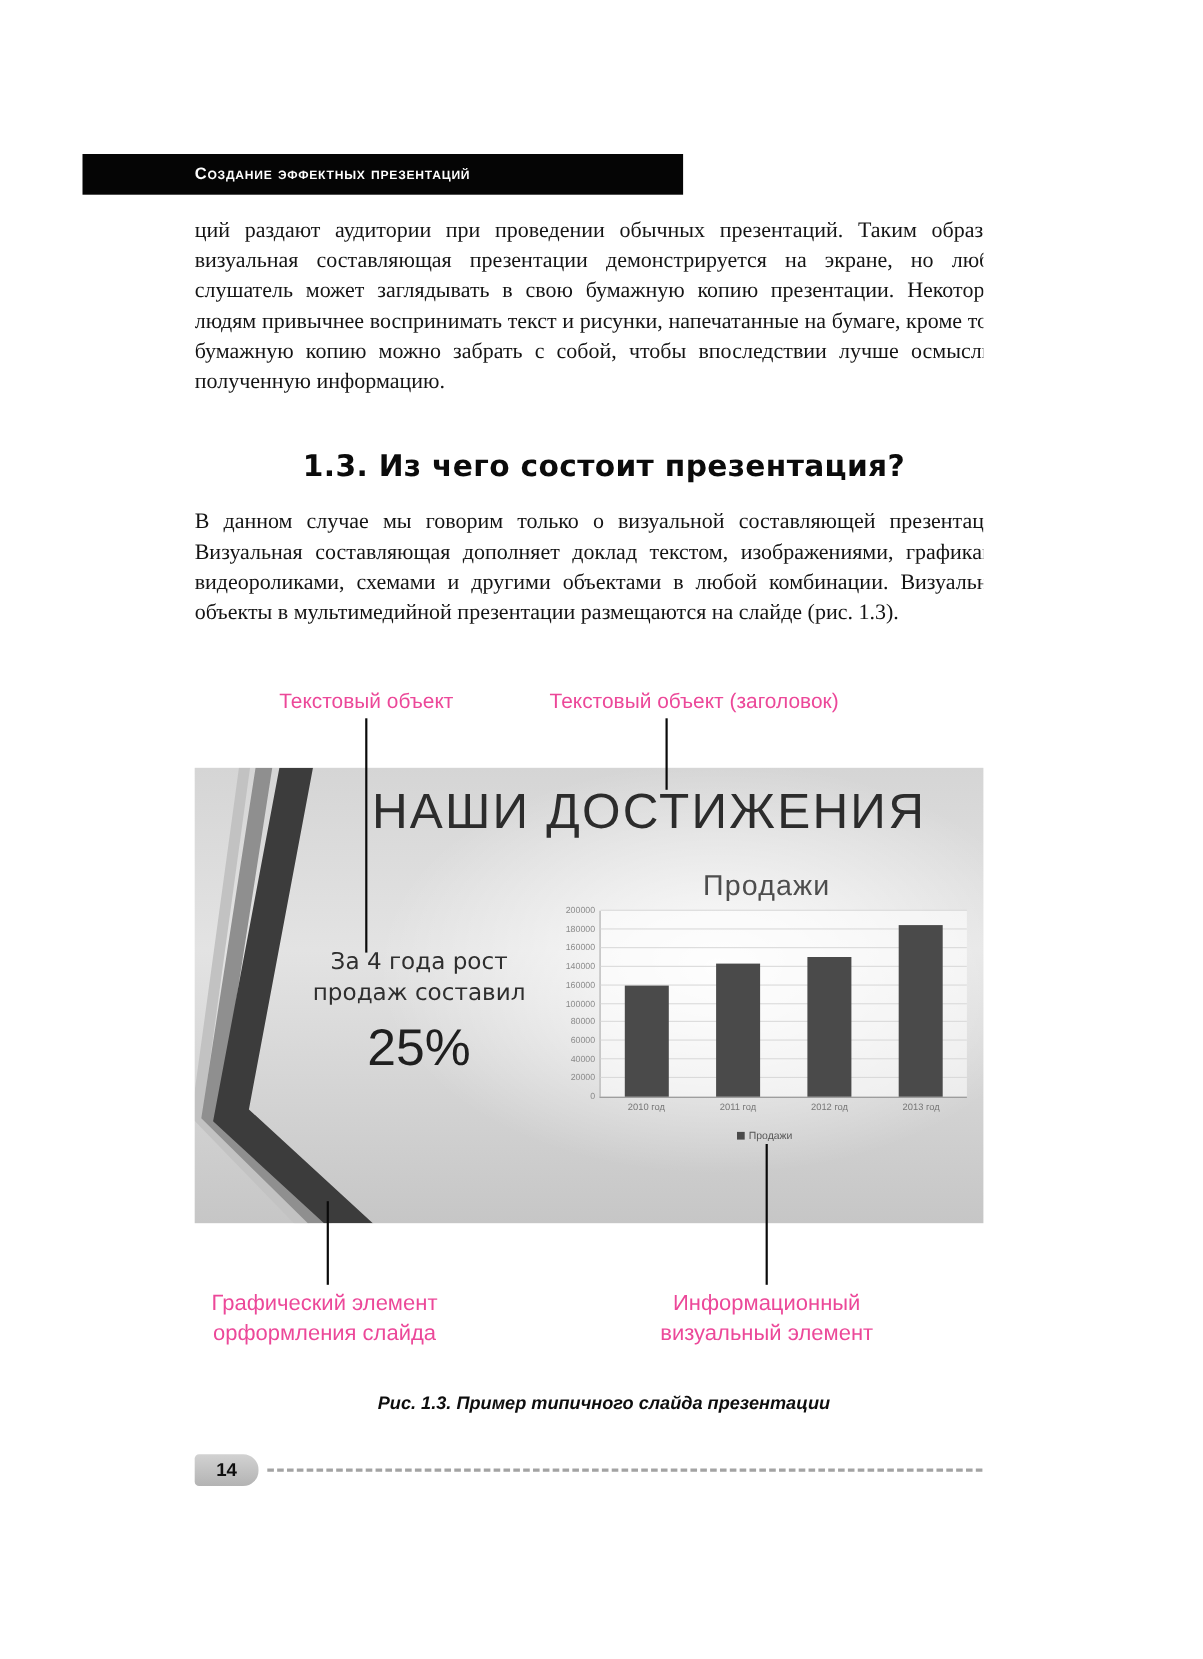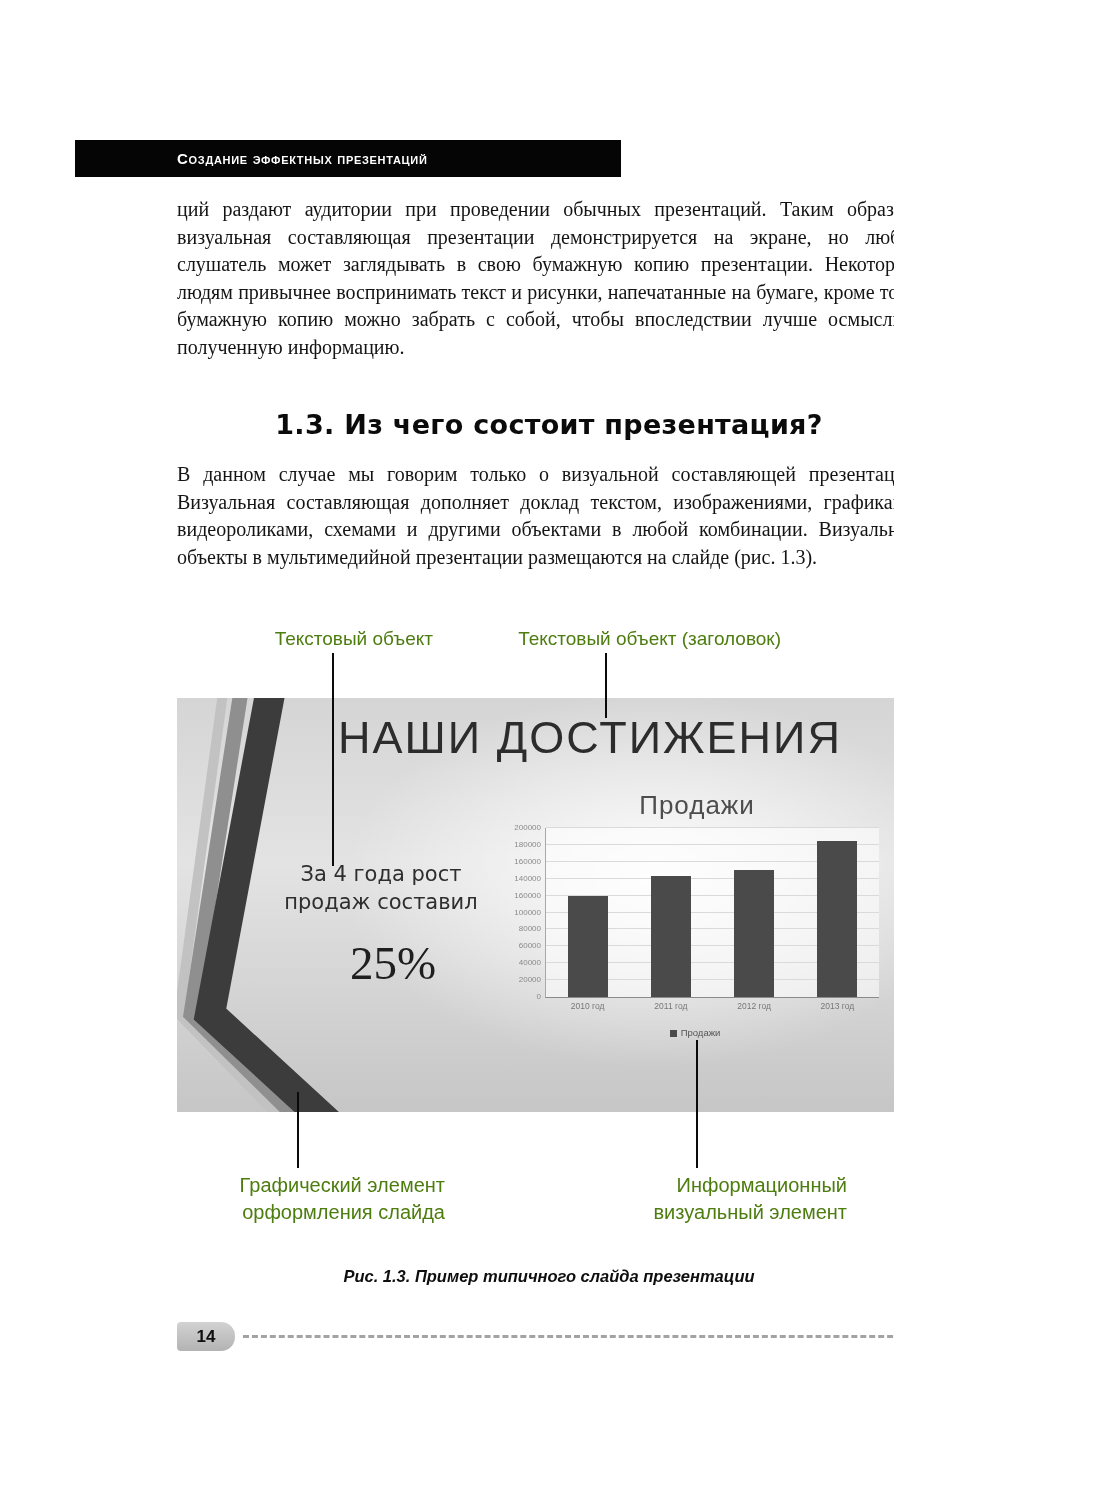--- a/index.html
+++ b/index.html
@@ -18,21 +18,21 @@
           text-align:justify; color:#141414; }
   .para-1 { top:196px; }
   .para-2 { top:461px; }
   .section-heading { position:absolute; left:177px; top:409px; width:744px; text-align:center;
                      font-family:"DejaVu Sans",sans-serif; font-weight:700; font-size:27px;
                      color:#0b0b0b; letter-spacing:0.3px; }
 
   
   .figure { position:absolute; left:0; top:620px; width:1094px; height:640px;
             font-family:"Liberation Sans",sans-serif; }
-  .callout-label { position:absolute; text-align:right; font-size:19px; color:#4d7c0f; }
+  .callout-label { position:absolute; text-align:center; font-size:19px; color:#ec4899; }
   .callout-label-bottom { font-size:20px; line-height:27px; }
   .lbl-text-object { left:233px; top:8px; width:200px; }
   .lbl-text-object-title { left:481px; top:8px; width:300px; }
   .lbl-graphic { left:145px; top:552px; width:300px; }
   .lbl-info { left:547px; top:552px; width:300px; }
   .callout-line-v { position:absolute; width:2px; background:#0a0a0a; }
   .line-text-object { left:332px; top:33px; height:213px; }
   .line-text-object-title { left:605px; top:33px; height:65px; }
   .line-graphic { left:297px; top:472px; height:76px; }
   .line-info { left:696px; top:420px; height:128px; }
@@ -42,22 +42,22 @@
            background:
              radial-gradient(ellipse 430px 260px at 64% 44%, rgba(255,255,255,0.92), rgba(255,255,255,0) 72%),
              linear-gradient(180deg, #d5d5d5 0%, #e3e3e3 40%, #c6c6c6 100%); }
   .slide-deco { position:absolute; left:0; top:0; width:200px; height:414px; }
   .slide-title { position:absolute; left:130px; top:14px; width:566px; text-align:center;
                  font-size:45px; color:#2c2c2c; letter-spacing:2px; font-weight:400; }
   .chart-title { position:absolute; left:430px; top:92px; width:180px; text-align:center;
                  font-size:26px; color:#4d4d4d; letter-spacing:1px; }
   .stat-text { position:absolute; left:94px; top:162px; width:220px; text-align:center;
                font-family:"DejaVu Sans",sans-serif; font-size:21px; line-height:28px; color:#2e2e2e; }
-  .stat-value { position:absolute; left:106px; top:226px; width:220px; text-align:center;
-                font-family:Liberation Serif, serif; font-size:47px; color:#1f1f1f;margin-top:12px; }
+  .stat-value { position:absolute; left:94px; top:226px; width:220px; text-align:center;
+                font-family:Liberation Sans, sans-serif; font-size:47px; color:#1f1f1f; }
 
   
   .chart { position:absolute; left:328px; top:128px; width:380px; height:212px; }
   .chart-plot { position:absolute; left:40px; top:2px; right:6px; bottom:40px;
                 border-left:1px solid #a8a8a8; border-bottom:1px solid #8a8a8a;
                 background:rgba(255,255,255,0.55); }
   .gridline { position:absolute; left:0; right:0; height:1px; background:#dadada; }
   .ytick { position:absolute; right:100%; margin-right:5px; transform:translateY(50%);
            font-size:8px; color:#8a8a8a; line-height:1;margin-top:47px; }
   .bar { position:absolute; bottom:0; width:40px; transform:translateX(-50%); }

